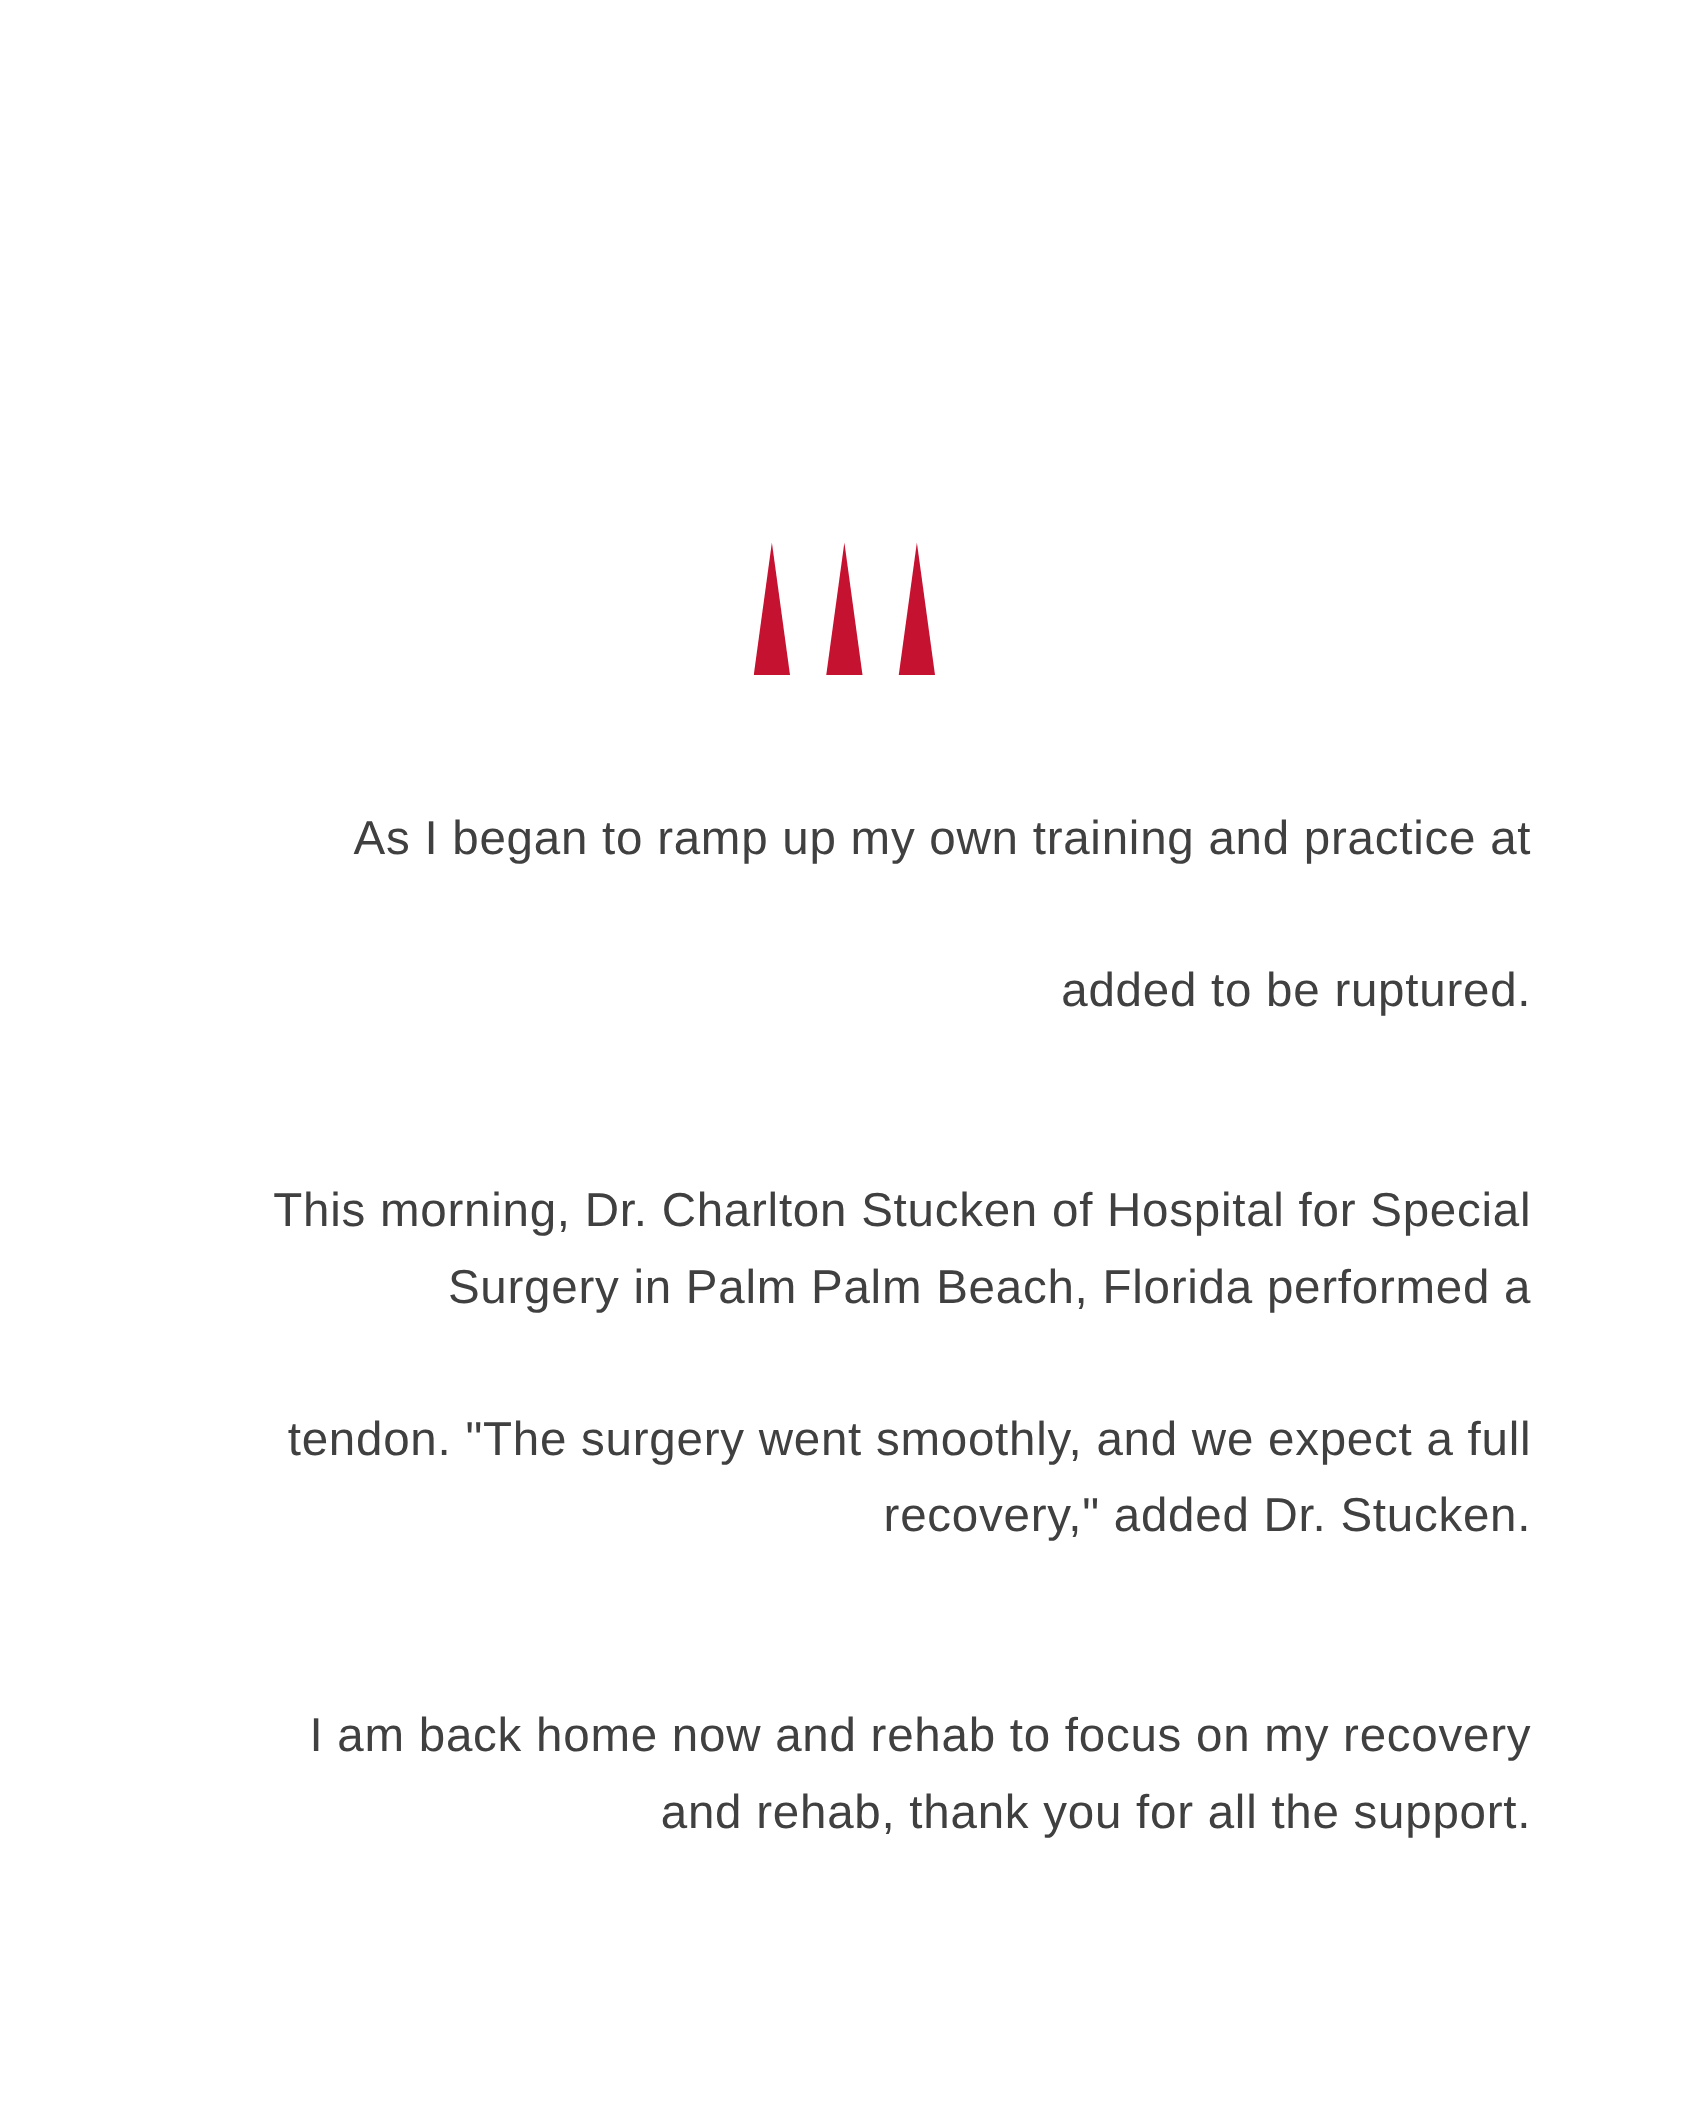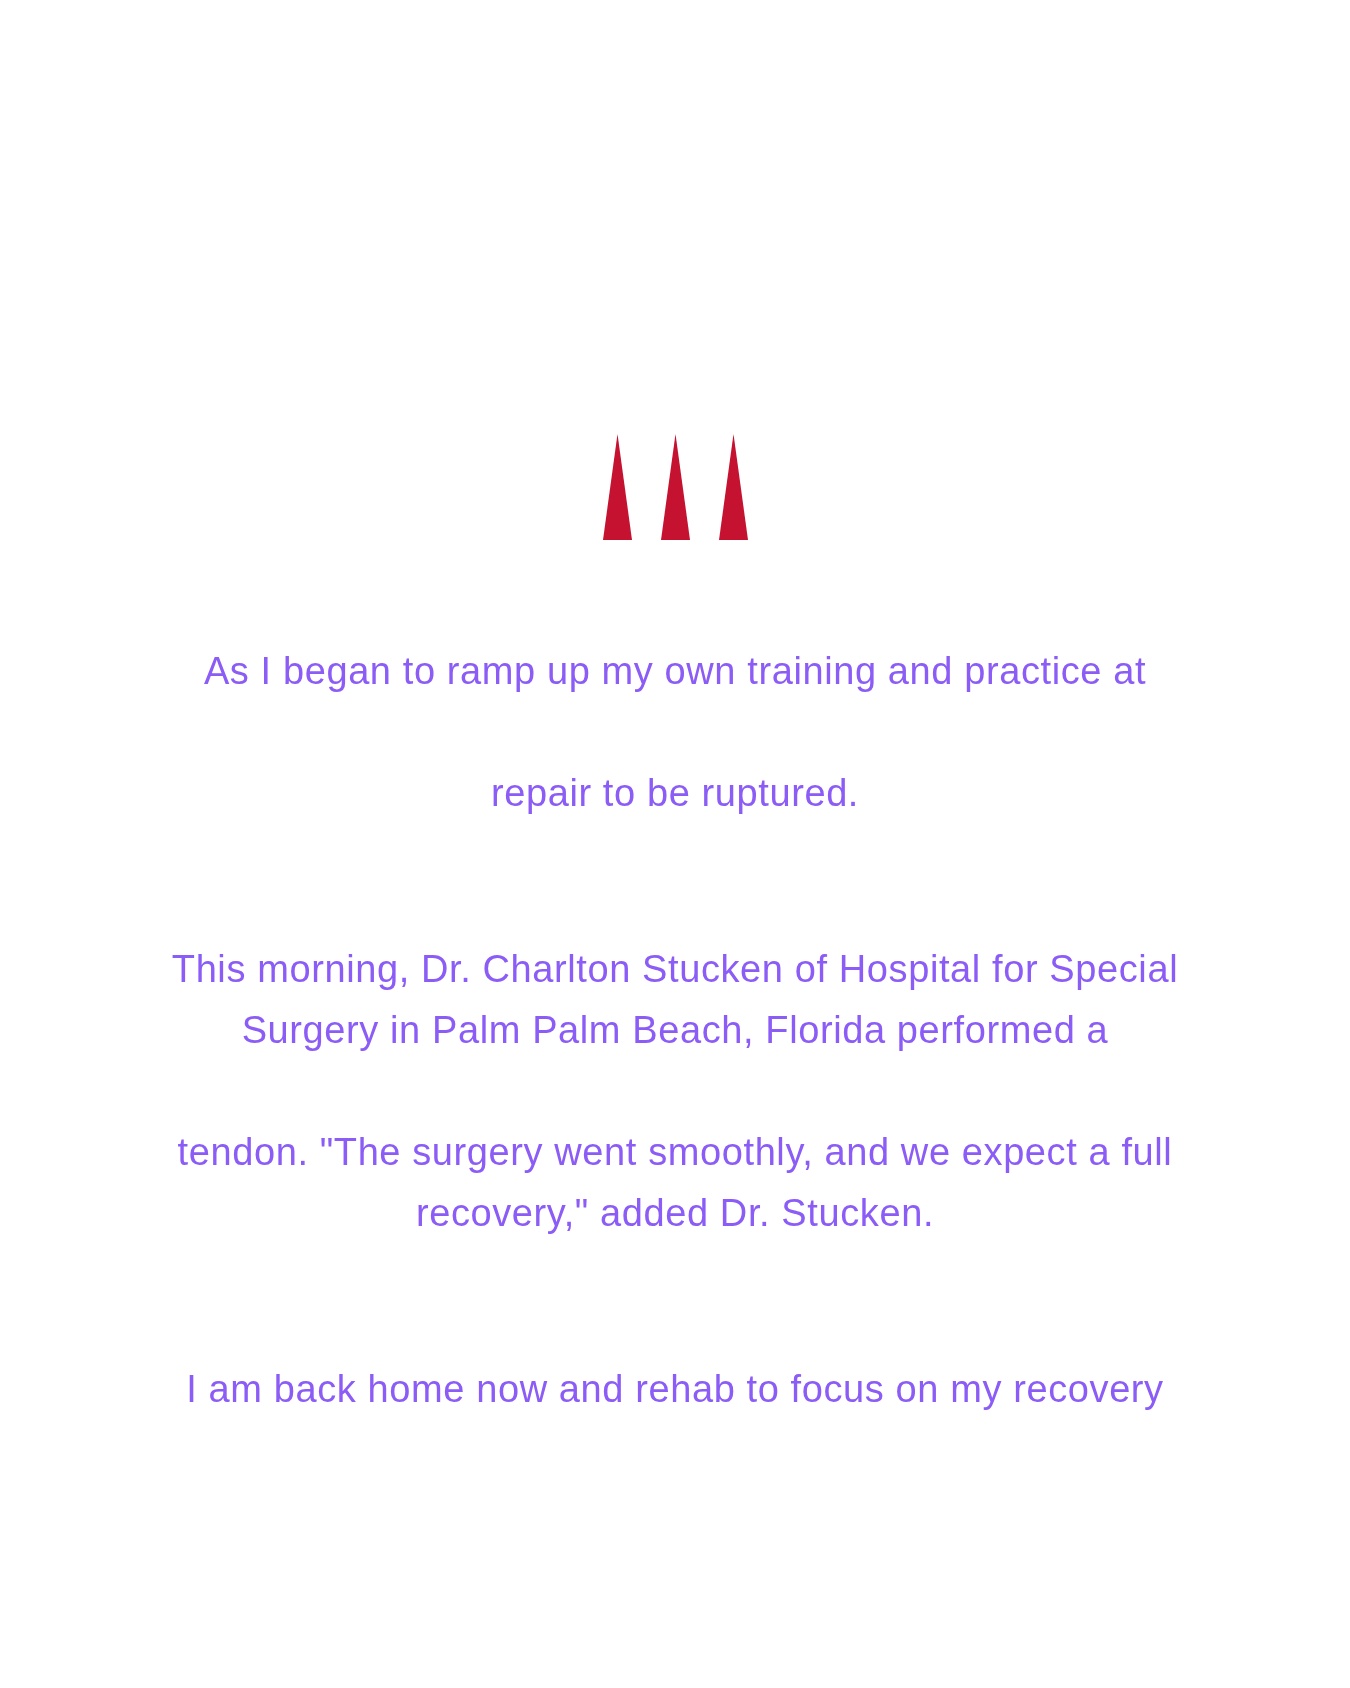--- a/index.html
+++ b/index.html
@@ -24,22 +24,22 @@
     justify-content: center;
   }
   .logo-wrap svg {
     display: block;
   }
   .text-block {
     position: absolute;
     top: 641px;
     left: 125px;
     width: 1100px;
-    text-align: center;
-    color: #8b5cf6;
+    text-align: right;
+    color: #404040;
     font-size: 38px;
     font-weight: 300;
     letter-spacing: 0.6px;
     line-height: 61px;
   }
   .paragraph {
     margin: 0 0 115px 0;
   }
   .line {
     white-space: nowrap;
@@ -56,30 +56,31 @@
       <polygon points="72.5,0 58,106 87,106" fill="#c41230"></polygon>
       <polygon points="130.5,0 116,106 145,106" fill="#c41230"></polygon>
     </svg>
   </div>
 
   <div class="text-block">
 
     <p class="paragraph">
       <span class="line">As I began to ramp up my own training and practice at</span><br>
       <br>
-      <span class="line">repair to be ruptured.</span>
+      <span class="line">added to be ruptured.</span>
     </p>
 
     <p class="paragraph">
       <span class="line">This morning, Dr. Charlton Stucken of Hospital for Special</span><br>
       <span class="line">Surgery in Palm Palm Beach, Florida performed a</span><br>
       <br>
       <span class="line">tendon. "The surgery went smoothly, and we expect a full</span><br>
       <span class="line">recovery," added Dr. Stucken.</span>
     </p>
 
     <p class="paragraph">
       <span class="line">I am back home now and rehab to focus on my recovery</span><br>
+      <span class="line">and rehab, thank you for all the support.</span>
     </p>
 
   </div>
 
 </div>
 
 </body></html>

